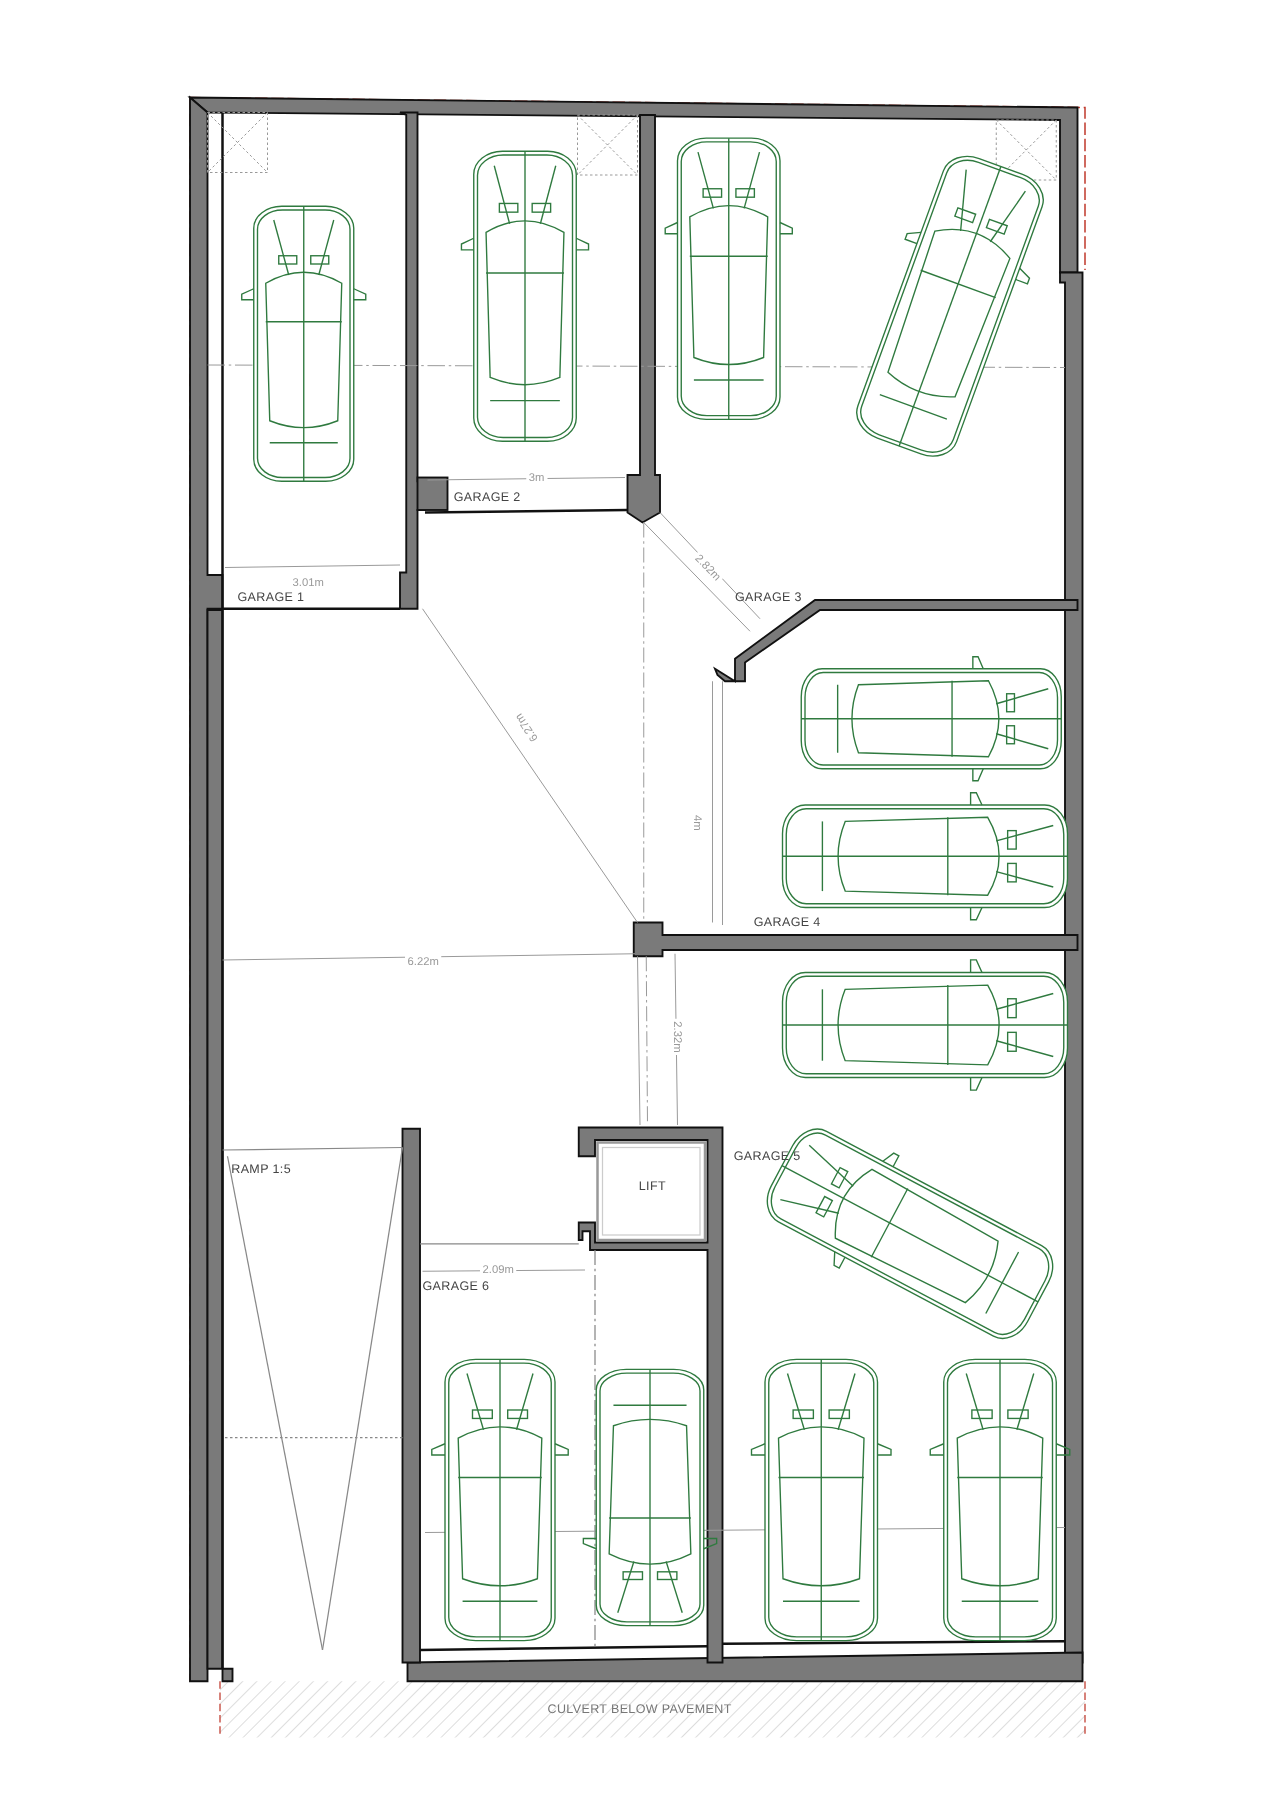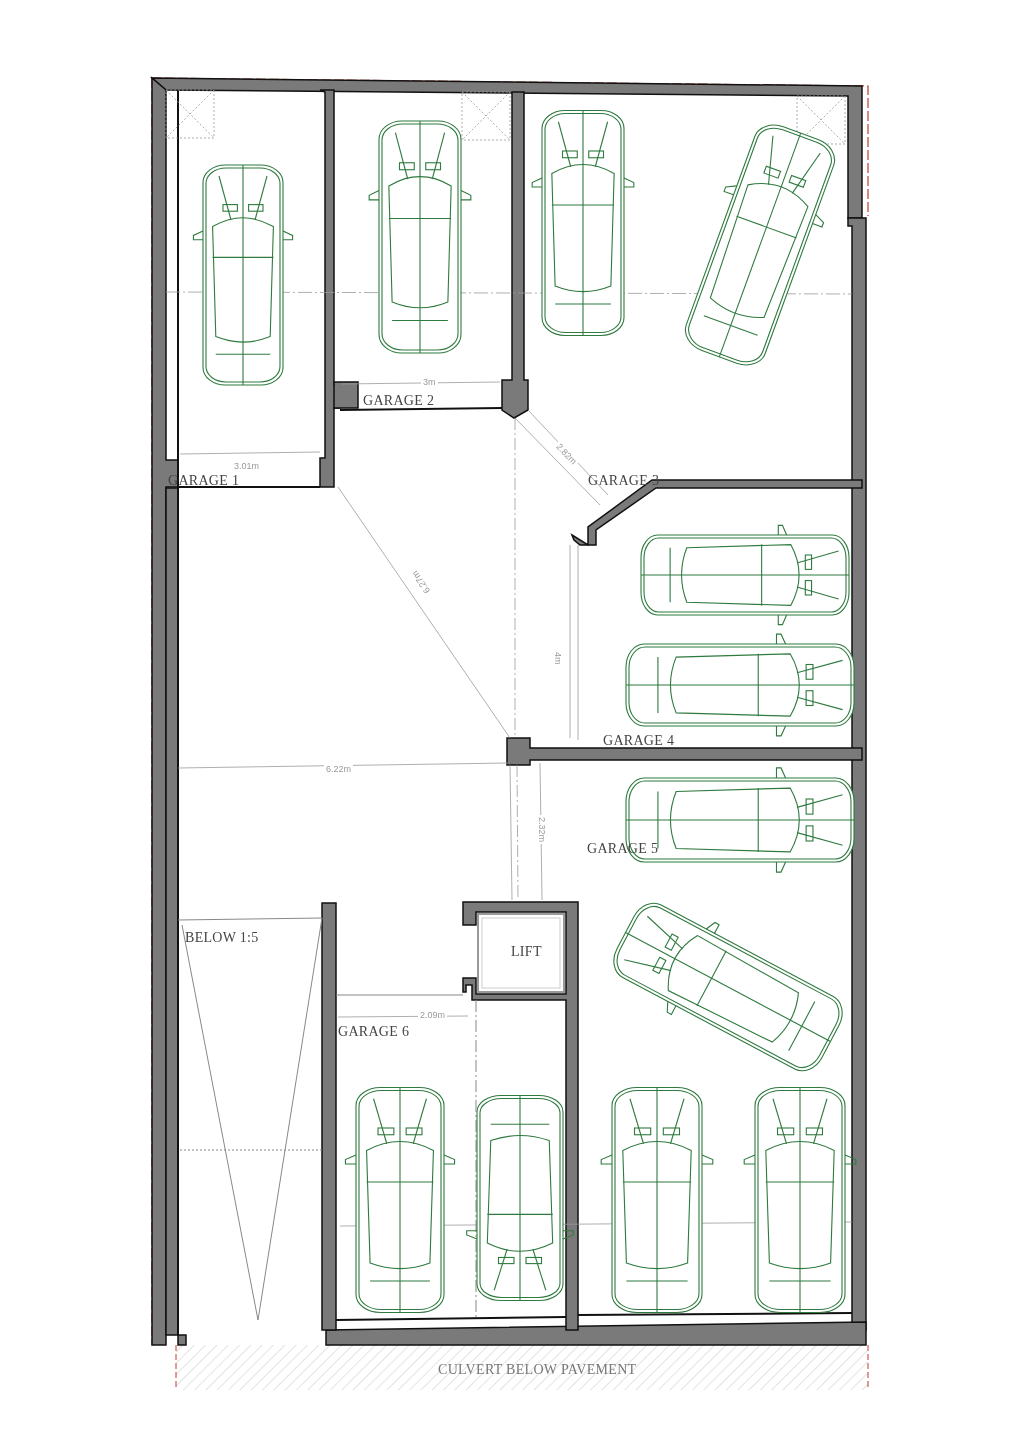--- a/index.html
+++ b/index.html
@@ -1,18 +1,18 @@
 <!DOCTYPE html>
 <html><head>
 <meta charset="utf-8">
 <style>
   html,body{margin:0;padding:0;background:#ffffff;}
   body{width:1024px;height:1447px;position:relative;overflow:hidden;font-family:"Liberation Sans",sans-serif;}
   #plan{position:absolute;left:0;top:0;width:1024px;height:1447px;}
-  .lbl{position:absolute;font-family:Liberation Serif, serif;font-size:14px;color:#444;letter-spacing:0.3px;white-space:nowrap;}
+  .lbl{position:absolute;font-family:Liberation Sans, sans-serif;font-size:10px;color:#444;letter-spacing:0.3px;white-space:nowrap;}
   .dim{position:absolute;font-family:"Liberation Sans",sans-serif;font-size:9px;color:#999;white-space:nowrap;background:#fff;padding:0 2px;}
   .rot{transform-origin:left top;}
 </style>
 </head>
 <body>
 
 <svg id="plan" viewBox="0 0 1024 1447" xmlns="http://www.w3.org/2000/svg">
   <defs>
     <pattern id="hatch" width="8" height="8" patternUnits="userSpaceOnUse" patternTransform="rotate(45)">
       <line x1="0" y1="0" x2="0" y2="8" stroke="#c8c8c8" stroke-width="1"></line>
@@ -271,30 +271,30 @@
         <line x1="-27" y1="-101.25" x2="-13.5" y2="-56.25" stroke="#2f7a3f" stroke-width="1.1" fill="none"></line>
         <line x1="27" y1="-101.25" x2="13.5" y2="-56.25" stroke="#2f7a3f" stroke-width="1.1" fill="none"></line>
         <rect x="-22.5" y="-72" width="16.2" height="6.75" fill="none" stroke="#2f7a3f" stroke-width="1.1"></rect>
         <rect x="6.300000000000001" y="-72" width="16.2" height="6.75" fill="none" stroke="#2f7a3f" stroke-width="1.1"></rect>
         <path d="M-45,-45 l-10.799999999999999,4.5 l0,4.5 l10.799999999999999,0" fill="none" stroke="#2f7a3f" stroke-width="1.1"></path>
         <path d="M45,-45 l10.799999999999999,4.5 l0,4.5 l-10.799999999999999,0" fill="none" stroke="#2f7a3f" stroke-width="1.1"></path>
       </g>
     </g>
 </svg>
 
-<div class="lbl" style="left:168px;top:473px;">GARAGE 1</div>
+<div class="lbl" style="left:190px;top:473px;">GARAGE 1</div>
 <div class="lbl" style="left:363px;top:393px;">GARAGE 2</div>
 <div class="lbl" style="left:588px;top:461px;margin-top:12px;">GARAGE 3</div>
 <div class="lbl" style="left:603px;top:733px;">GARAGE 4</div>
-<div class="lbl" style="left:587px;top:841px;">GARAGE 5</div>
+<div class="lbl" style="left:587px;top:920px;">GARAGE 5</div>
 <div class="lbl" style="left:338px;top:996px;margin-top:28px;">GARAGE 6</div>
 <div class="lbl" style="left:511px;top:944px;">LIFT</div>
-<div class="lbl" style="left:185px;top:930px;">BELOW 1:5</div>
+<div class="lbl" style="left:185px;top:930px;">RAMP 1:5</div>
 <div class="lbl" style="left:438px;top:1362px;color:#777;">CULVERT BELOW PAVEMENT</div>
 
 <div class="dim" style="left:232px;top:461px;">3.01m</div>
 <div class="dim" style="left:421px;top:377px;">3m</div>
 <div class="dim rot" style="left:560px;top:440px;transform:rotate(46deg);">2.82m</div>
 <div class="dim rot" style="left:425px;top:597px;transform:rotate(-124deg);">6.27m</div>
 <div class="dim rot" style="left:563px;top:650px;transform:rotate(90deg);">4m</div>
 <div class="dim" style="left:324px;top:764px;">6.22m</div>
 <div class="dim rot" style="left:547px;top:815px;transform:rotate(90deg);">2.32m</div>
-<div class="dim" style="left:384px;top:1010px;margin-left:34px;">2.09m</div>
+<div class="dim" style="left:384px;top:1010px;">2.09m</div>
 
 </body></html>

